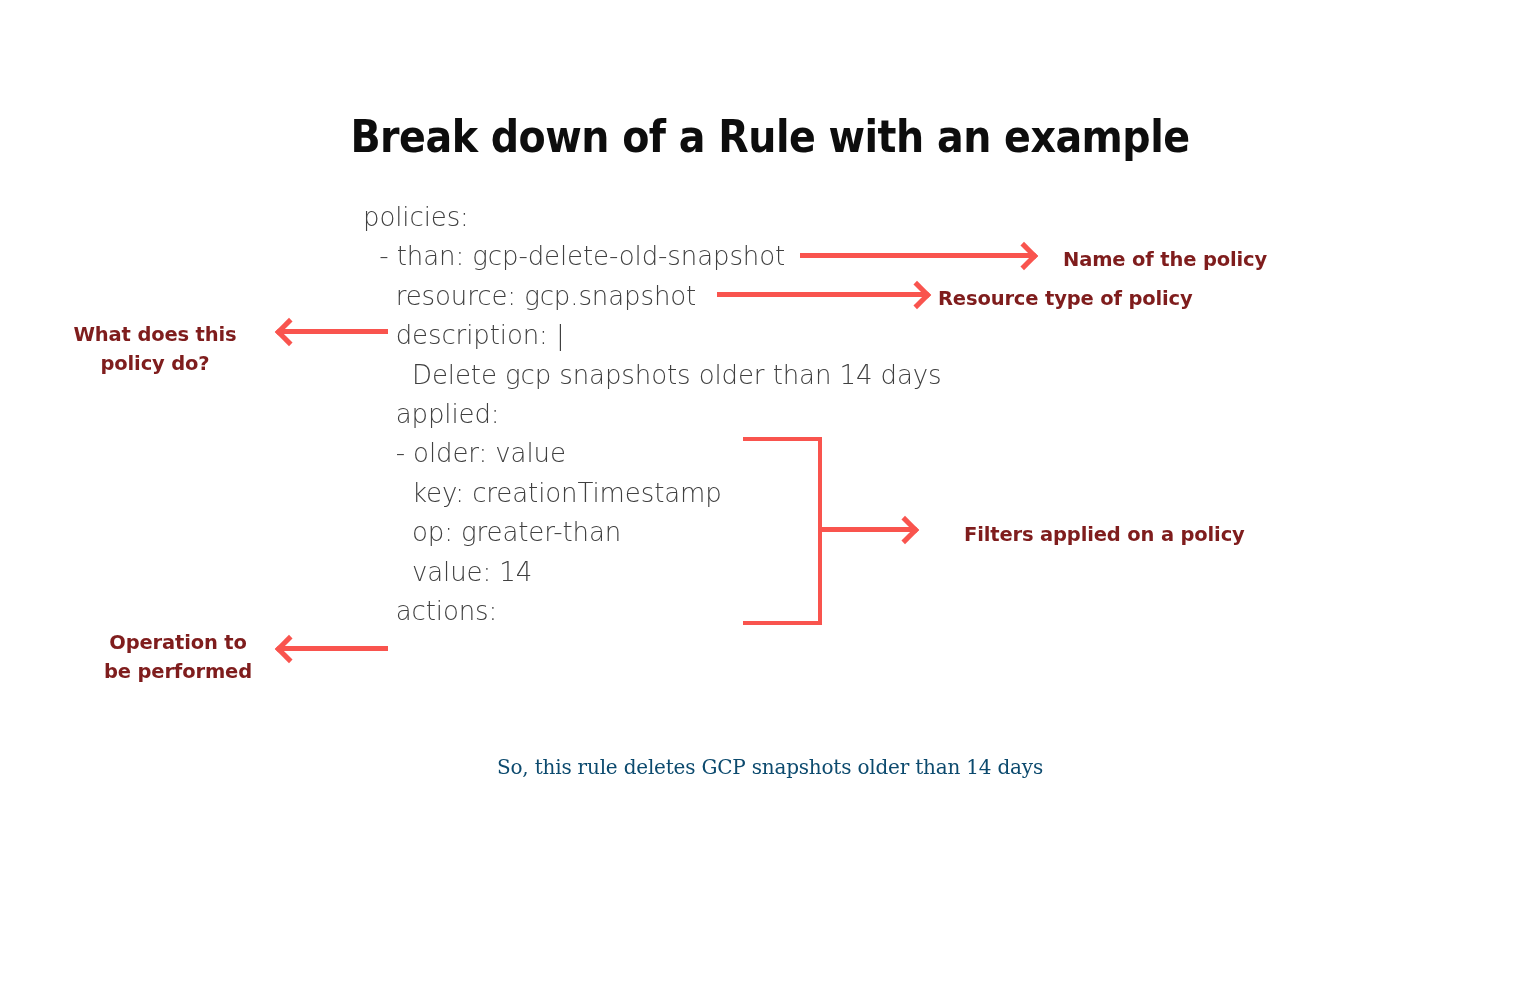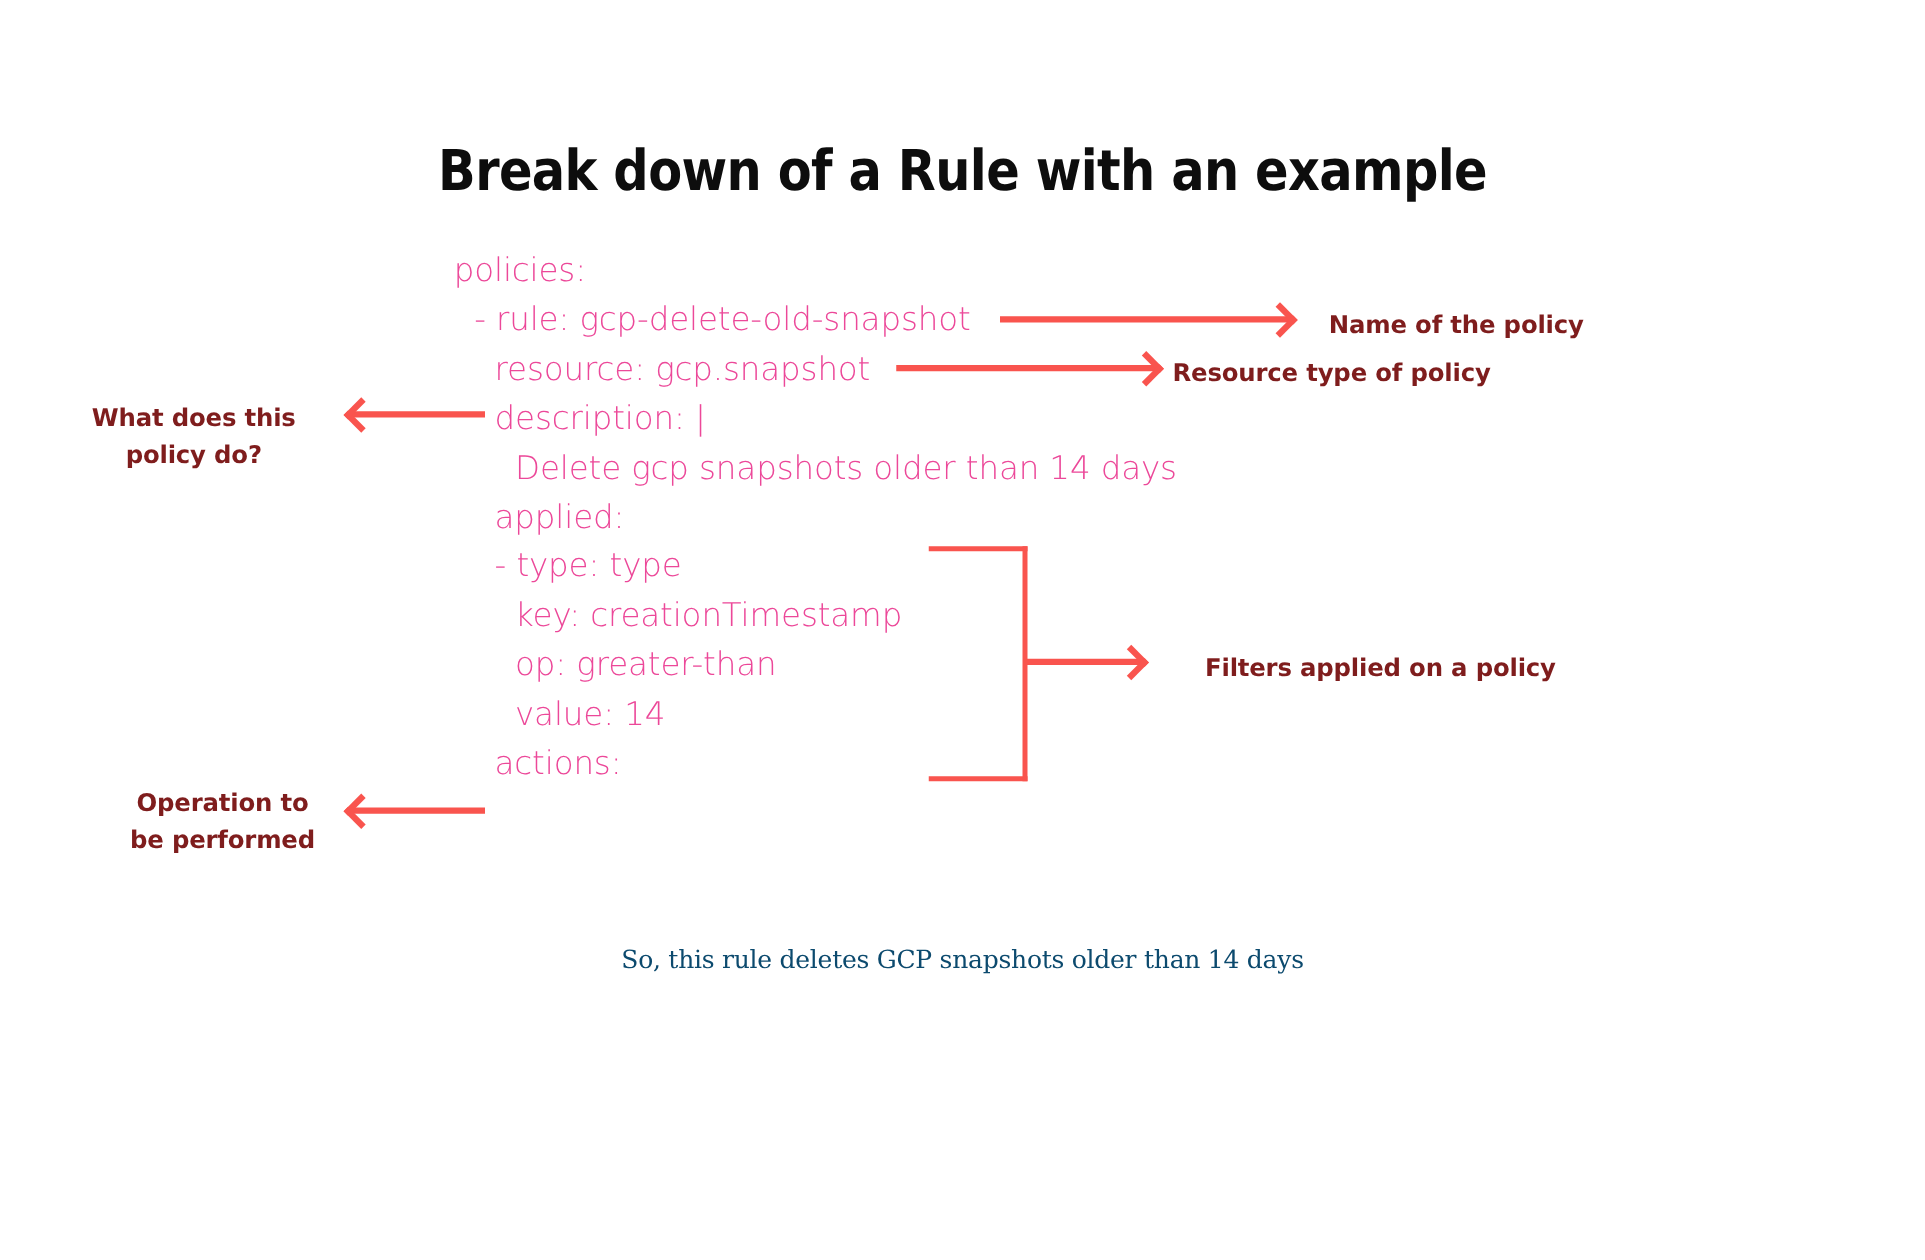--- a/index.html
+++ b/index.html
@@ -42,21 +42,21 @@
     position: absolute;
     left: 363px;
     top: 198px;
     width: 640px;
   }
   .yline {
     font-family: "DejaVu Sans", sans-serif;
     font-weight: 300;
     font-size: 26px;
     line-height: 39.4px;
-    color: #ec4899;
+    color: #404040;
     white-space: pre;
     letter-spacing: -0.1px;
   }
 
   
   .anno {
     position: absolute;
     font-family: "DejaVu Sans", sans-serif;
     font-weight: 700;
     font-size: 19.5px;
@@ -135,26 +135,26 @@
 </style>
 </head>
 <body>
 
 <div id="canvas">
 
   <h1 id="title">Break down of a Rule with an example</h1>
 
   <div id="yaml">
     <div class="yline">policies:</div>
-    <div class="yline">  - rule: gcp-delete-old-snapshot</div>
+    <div class="yline">  - than: gcp-delete-old-snapshot</div>
     <div class="yline">    resource: gcp.snapshot</div>
     <div class="yline">    description: |</div>
     <div class="yline">      Delete gcp snapshots older than 14 days</div>
     <div class="yline">    applied:</div>
-    <div class="yline">    - type: type</div>
+    <div class="yline">    - older: value</div>
     <div class="yline">      key: creationTimestamp</div>
     <div class="yline">      op: greater-than</div>
     <div class="yline">      value: 14</div>
     <div class="yline">    actions:</div>
   </div>
 
   <div class="arrow to-right" style="left:800px; top:253px; width:232px;"></div>
   <div class="anno right" style="left:1063px; top:245px;">Name of the policy</div>
 
   <div class="arrow to-right" style="left:717px; top:292px; width:208px;"></div>

